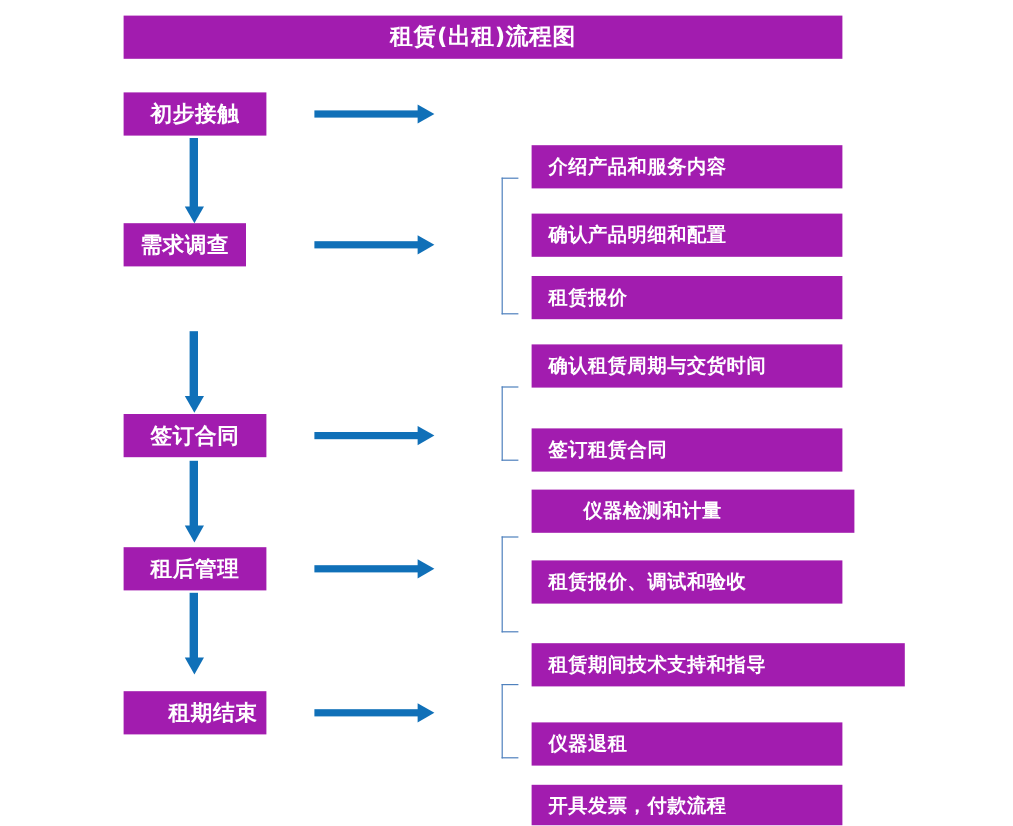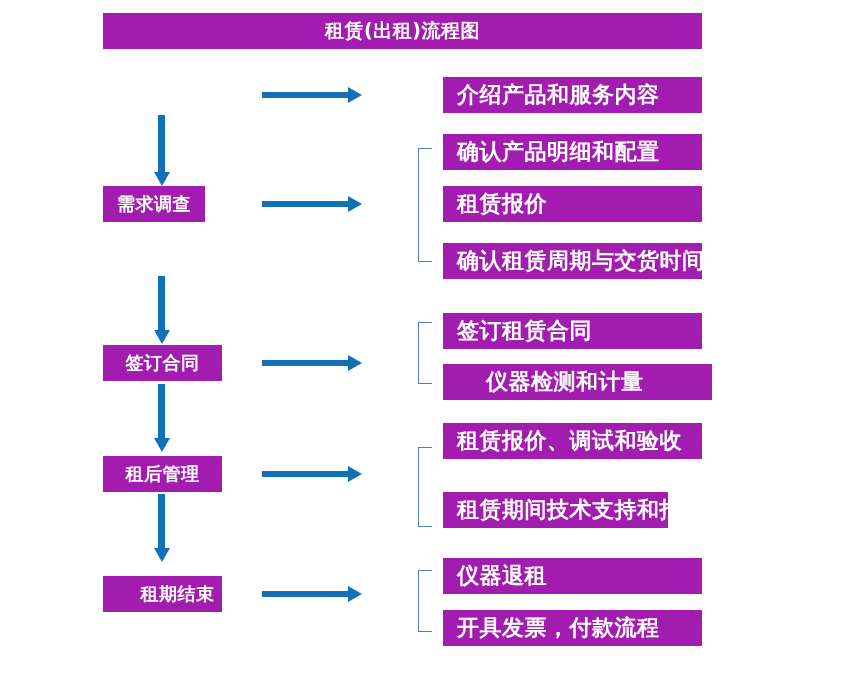--- a/index.html
+++ b/index.html
@@ -32,21 +32,22 @@
     justify-content: center;
     font-size: 19px;
   }
   .stage-box {
     justify-content: center;
     font-size: 18px;
   }
   .detail-box {
     justify-content: flex-start;
     padding-left: 14px;
-    font-size: 22px;
+    font-size: 16px;
+    margin-top: 44px;
   }
   .arrow-h {
     position: absolute;
     height: 6px;
     background: #1070b8;
   }
   .arrow-h::after {
     content: "";
     position: absolute;
     right: -13px;
@@ -84,20 +85,21 @@
     width: 14px;
   }
 </style>
 </head>
 <body>
 
 <div id="canvas">
 
   <div class="box title-bar" style="left:103px; top:13px; width:599px; height:36px;">租赁(出租)流程图</div>
 
+  <div class="box stage-box" style="left:103px; top:77px; width:119px; height:36px;">初步接触</div>
 
   <div class="arrow-h" style="left:262px; top:92px; width:87px;"></div>
 
   <div class="box detail-box" style="left:443px; top:77px; width:259px; height:36px;">介绍产品和服务内容</div>
 
   <div class="arrow-v" style="left:158px; top:115px; height:58px;"></div>
 
   <div class="box stage-box" style="left:103px; top:186px; width:102px; height:36px;">需求调查</div>
 
   <div class="arrow-h" style="left:262px; top:201px; width:87px;"></div>
@@ -125,21 +127,21 @@
   <div class="arrow-v" style="left:158px; top:384px; height:55px;"></div>
 
   <div class="box stage-box" style="left:103px; top:456px; width:119px; height:36px;">租后管理</div>
 
   <div class="arrow-h" style="left:262px; top:471px; width:87px;"></div>
 
   <div class="bracket" style="left:418px; top:447px; height:80px;"></div>
 
   <div class="box detail-box" style="left:443px; top:423px; width:259px; height:36px;">租赁报价、调试和验收</div>
 
-  <div class="box detail-box" style="left:443px; top:492px; width:225px; height:36px;">租赁期间技术支持和指导</div>
+  <div class="box detail-box" style="left:443px; top:492px; width:311px; height:36px;">租赁期间技术支持和指导</div>
 
   <div class="arrow-v" style="left:158px; top:494px; height:55px;"></div>
 
   <div class="box stage-box" style="left:103px; top:576px; width:119px; height:36px;padding-left:30px;">租期结束</div>
 
   <div class="arrow-h" style="left:262px; top:591px; width:87px;"></div>
 
   <div class="bracket" style="left:418px; top:570px; height:62px;"></div>
 
   <div class="box detail-box" style="left:443px; top:558px; width:259px; height:36px;">仪器退租</div>

